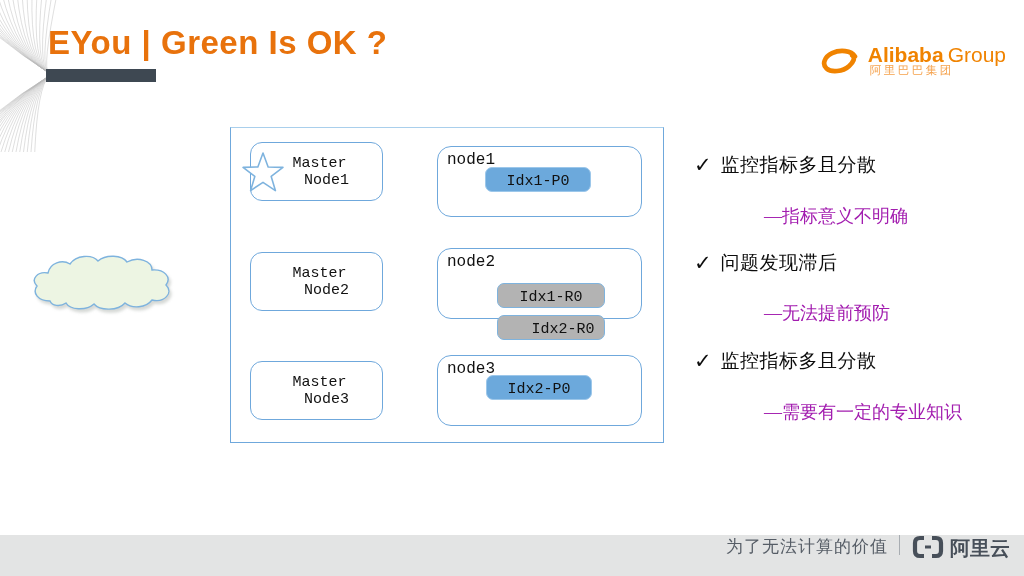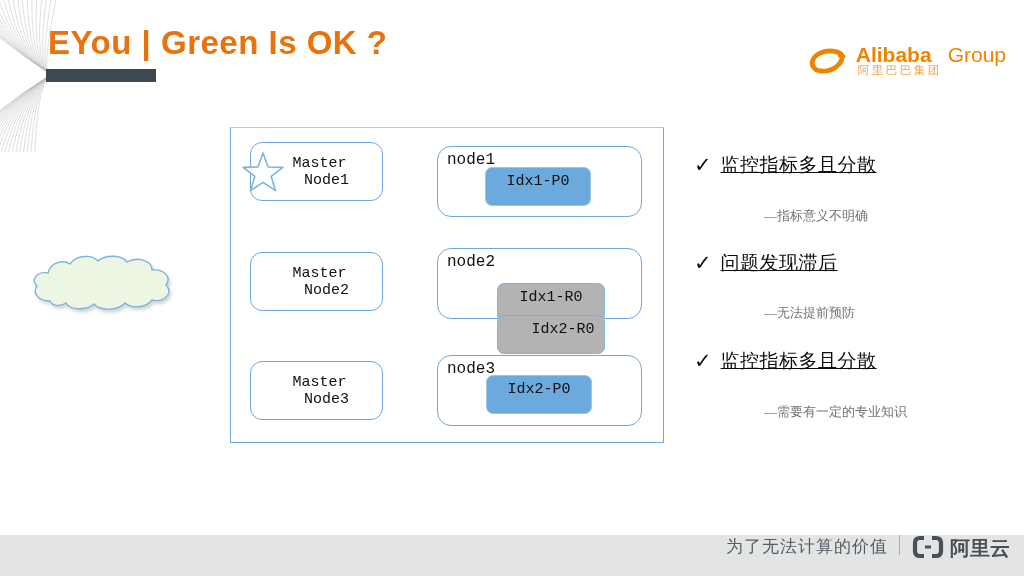--- a/index.html
+++ b/index.html
@@ -23,21 +23,21 @@
     position:absolute;left:46px;top:69px;width:110px;height:13px;
     background:var(--bar-dark,#3E4852);
   }
 
   
   .brand-logo{position:absolute;top:44px;right:18px;display:flex;align-items:flex-start;gap:6px;}
   .brand-swoosh{margin-top:4px;}
   .brand-text{line-height:1;}
   .brand-line1{font-size:21px;white-space:nowrap;}
   .brand-name{font-weight:bold;color:var(--logo-orange,#F08300);text-align:center;}
-  .brand-suffix{font-weight:normal;color:var(--logo-orange,#F08300);margin-left:16px;}
+  .brand-suffix{font-weight:normal;color:var(--logo-orange,#F08300);margin-left:4px;}
   .brand-cn{font-size:11.5px;letter-spacing:2.5px;color:#F5A14B;margin-top:0;padding-left:2px;}
 
   
   .cloud{position:absolute;left:30px;top:251px;width:148px;height:68px;}
   .cloud svg{position:absolute;left:0;top:0;filter:drop-shadow(2px 3px 1.5px rgba(120,130,120,.30));}
   .cloud-label{
     position:absolute;left:0;top:22px;width:140px;text-align:center;
     font-family:"Liberation Mono","DejaVu Sans Mono",monospace;
     font-size:18px;font-weight:bold;letter-spacing:1px;
     color:var(--cloud-text-green,#6AA84F);
@@ -64,21 +64,21 @@
   .data-box{
     position:absolute;left:437px;width:205px;height:71px;
     border:1.5px solid var(--node-border-blue,#6FA8DC);border-radius:14px;background:#fff;
     box-sizing:border-box;
   }
   .data-1{top:146px;} .data-2{top:248px;} .data-3{top:355px;}
   .data-label{
     position:absolute;left:9px;top:4px;font-size:16px;color:#111;
   }
   .shard{
-    position:absolute;height:39px;width:106px;border-radius:7px;
+    position:absolute;height:25px;width:106px;border-radius:7px;
     font-size:15px;color:#111;text-align:center;line-height:27px;
     box-sizing:border-box;
   }
   .shard.primary{
     background:var(--shard-primary-blue,#6CA9DC);
     border:1px solid #9CC7EA;
   }
   .shard.replica{
     background:var(--shard-replica-gray,#B3B3B3);
     border:1.5px solid #7EB3DE;width:108px;margin-top:29px;
@@ -88,26 +88,26 @@
   .shard-n2b{left:59px;top:37px;padding-left:24px;}
   .shard-n3{left:48px;top:19px;}
 
   
   .bullet{
     position:absolute;left:694px;display:flex;align-items:flex-start;gap:9px;
     font-family:"Liberation Serif","DejaVu Serif",serif;
     color:#0c0c0c;white-space:nowrap;
   }
   .bullet .chk{font-size:21px;line-height:26px;}
-  .bullet .txt{font-size:19px;line-height:26px;letter-spacing:.5px;text-decoration:underline;}
+  .bullet .txt{font-size:19px;line-height:26px;letter-spacing:.5px;}
   .bullet-1{top:152px;} .bullet-2{top:250px;} .bullet-3{top:348px;}
   .bullet-sub{
     position:absolute;left:764px;
     font-family:"Liberation Serif","DejaVu Serif",serif;
-    font-size:13px;line-height:24px;color:#737373;white-space:nowrap;
+    font-size:18px;line-height:24px;color:#a21caf;white-space:nowrap;
   }
   .sub-1{top:204px;} .sub-2{top:301px;} .sub-3{top:400px;}
 
   
   .footer{
     position:absolute;left:0;top:535px;width:1024px;height:41px;
     background:var(--footer-bg,#E3E4E4);
     display:flex;justify-content:flex-end;
     padding-right:14px;box-sizing:border-box;
   }

